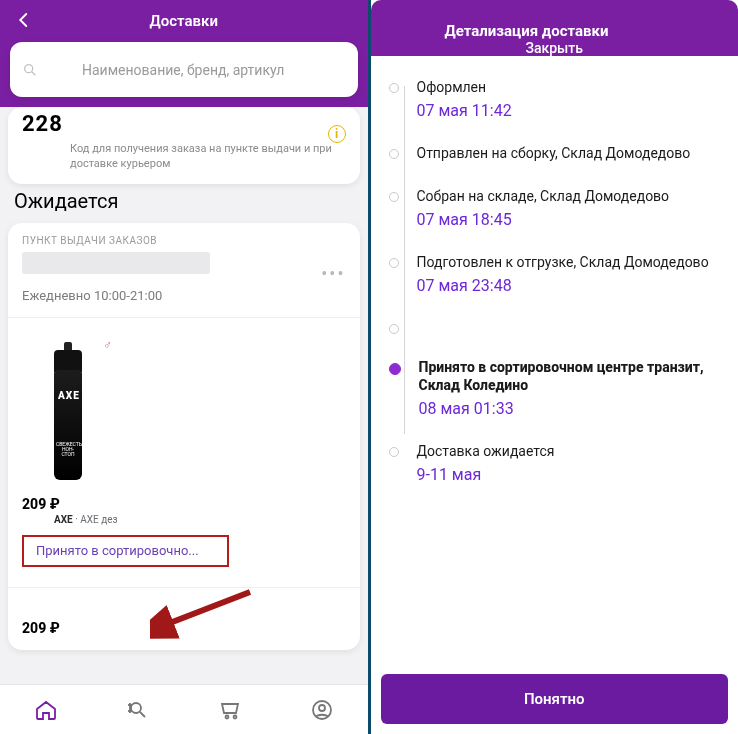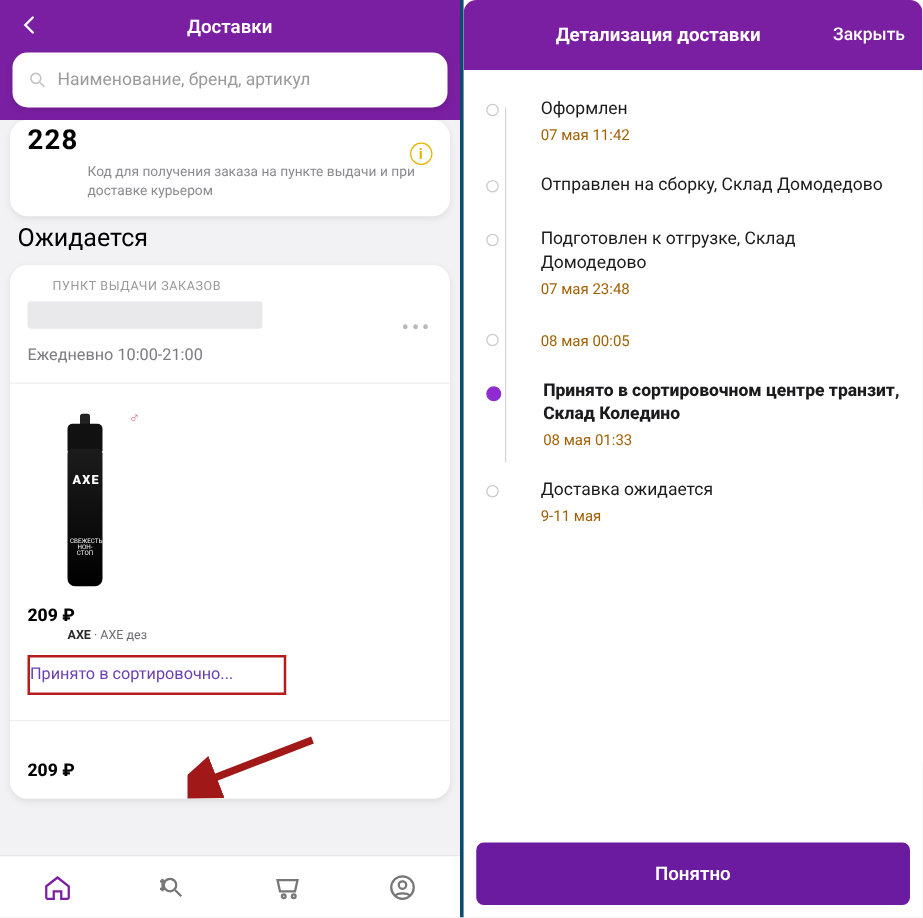--- a/index.html
+++ b/index.html
@@ -23,23 +23,24 @@
     position: relative;
   }
   .title-row { display: flex; align-items: center; justify-content: center; position: relative; height: 30px; }
   .back-chevron {
     position: absolute; left: 4px; top: 4px;
     width: 20px; height: 20px; display:flex; align-items:center; justify-content:center;
     color: #fff; font-size: 22px; font-weight: 300;
   }
   .title-text { color: #fff; font-size: 15px; font-weight: 600; }
   .search-box {
-    background: #fff; border-radius: 12px; height: 44px;
+    background: #fff; border-radius: 12px; height: 55px;
     display: flex; align-items: center; padding: 0 12px; margin-top: 6px;
     box-shadow: 0 2px 6px rgba(0,0,0,.12);
+    gap: 36px;
   }
   .search-icon { width: 16px; height: 16px; margin-right: 8px; opacity: .5; }
   .search-placeholder { color: #9a9a9a; font-size: 14px; }
 
   .code-card {
     background: #fff; margin: 0 8px 0 8px; border-radius: 14px;
     padding: 10px 14px 12px 14px; box-shadow: 0 2px 6px rgba(0,0,0,.08);
     position: relative;
   }
   .code-number { font-size: 22px; font-weight: 700; letter-spacing: 1px; position: relative; top: -6px; }
@@ -51,21 +52,21 @@
     color:#e5b500; font-size:12px; font-weight:700;
   }
 
   .section-title { font-size: 20px; font-weight: 400; margin: 5px 14px 10px 14px; }
 
   .pickup-card {
     background: #fff; margin: 0 8px; border-radius: 14px;
     box-shadow: 0 2px 6px rgba(0,0,0,.08);
     padding: 12px 14px 14px 14px; position: relative;
   }
-  .pickup-label { font-size: 10px; color: #9a9a9a; letter-spacing: .5px; text-transform: uppercase; margin-left: 20px; }
+  .pickup-label { font-size: 10px; color: #9a9a9a; letter-spacing: .5px; text-transform: uppercase; }
   .gray-bar { background: #e9e9eb; height: 22px; margin-top: 6px; width: 58%; border-radius: 3px; }
   .more-dots { position: absolute; right: 14px; top: 40px; color: #b8b8bc; font-size: 18px; letter-spacing: 2px; }
   .schedule { color: #7b7b80; font-size: 13px; margin-top: 14px; }
   .eta { color: #169b56; font-size: 13px; margin-top: 4px; line-height: 1.35; }
   .divider { height: 1px; background: #eee; margin: 14px -14px 14px -14px; }
 
   .product-row { display:flex; flex-direction:column; }
   .product-img-wrap { position:relative; width: 80px; height: 150px; margin: 4px 0 8px 6px; }
   .spray-body {
     position:absolute; left: 26px; top: 34px; width: 28px; height: 110px;
@@ -76,21 +77,21 @@
   .spray-nozzle{ position:absolute; left:36px; top:6px; width:8px; height:10px; background:#222; border-radius:2px; }
   .axe-logo { position:absolute; left:30px; top:54px; color:#fff; font-weight:900; font-size:10px; letter-spacing:1px; }
   .axe-sub  { position:absolute; left:28px; top:106px; color:#fff; font-size:5px; line-height:1; text-align:center; width:24px; }
   .gender-icon { position:absolute; right:-4px; top:2px; font-size:12px; color:#d6648f; }
 
   .price { font-size: 14px; font-weight: 800; margin-top: 2px; }
   .brand-line { font-size: 10px; color:#6d6d72; margin-top: 2px; margin-left: 32px; }
   .brand-strong{ font-weight:700; color:#2b2b2b; }
 
   .status-box {
-    border: 2.5px solid #b71c1c; padding: 6px 0; margin-top: 10px;
+    border: 2.5px solid #b71c1c; padding: 6px 12px; margin-top: 10px;
     color: #6a3fb5; font-size: 13px; line-height: 1.25; width: 64%;
   }
 
   .total-price { font-size: 14px; font-weight: 800; margin-top: 18px; }
 
   .bottom-nav {
     position:absolute; left:0; right:0; bottom:0; height:50px;
     background:#fff; border-top:1px solid #e5e5e8;
     display:flex; align-items:center; justify-content:space-around;
   }
@@ -99,40 +100,40 @@
 
   .arrow-annot {
     position:absolute; left:150px; top:582px; pointer-events:none;
   }
 
   
   .pane-right { background:#fff; display:flex; flex-direction:column; }
   .header-right {
     background:#7b1fa2; color:#fff; height:56px;
     display:flex; align-items:center; justify-content:flex-end; padding:0 14px;
-    border-top-left-radius: 10px; border-top-right-radius:10px;
+    border-top-left-radius: 10px; border-top-right-radius:10px;flex-direction:column;
   }
   .header-right .title { font-size:15px; font-weight:700; margin-right:auto; margin-left:60px; }
   .close-btn { font-size:14px; font-weight:500; }
 
   .timeline { padding: 22px 18px 10px 18px; position:relative; }
   .tl-line {
     position:absolute; left: 33px; top: 30px; bottom: 84px;
     width: 1.5px; background:#d6d6da;
   }
   .tl-item { display:flex; margin-bottom: 24px; position:relative; }
   .tl-dot {
     width: 10px; height:10px; border-radius:50%; background:#fff;
     border:1.5px solid #c9c9ce; margin-top:5px; flex-shrink:0; z-index:2;
   }
   .tl-dot.filled { background:#8e2bd1; border-color:#8e2bd1; width:12px; height:12px; }
-  .tl-body { margin-left: 34px; }
+  .tl-body { margin-left: 18px; }
   .tl-title { font-size: 14px; color:#1b1b1d; line-height:1.35; }
   .tl-title.bold { font-weight:800; }
-  .tl-date { font-size:12px; color:#a16207; margin-top:4px; }
+  .tl-date { font-size:16px; color:#6d28d9; margin-top:4px; }
   .tl-dot.ring { background:#fff; border:1.5px solid #c9c9ce; }
 
   .ok-bar {
     height:50px; display:flex; align-items:center; justify-content:center;
     margin: auto 10px 10px 10px; background:#6a1ba0; color:#fff;
     border-radius: 6px; font-size:15px; font-weight:600;
   }
 </style>
 </head>
 <body>
@@ -254,28 +255,34 @@
           </div>
           <div class="tl-item">
             <div class="tl-dot ring"></div>
             <div class="tl-body">
               <div class="tl-title">Отправлен на сборку, Склад Домодедово</div>
             </div>
           </div>
           <div class="tl-item">
             <div class="tl-dot ring"></div>
             <div class="tl-body">
+              <div class="tl-title">Собран на складе, Склад Домодедово</div>
+              <div class="tl-date">07 мая 18:45</div>
+            </div>
+          </div>
+          <div class="tl-item">
+            <div class="tl-dot ring"></div>
+            <div class="tl-body">
               <div class="tl-title">Подготовлен к отгрузке, Склад Домодедово</div>
               <div class="tl-date">07 мая 23:48</div>
             </div>
           </div>
           <div class="tl-item">
             <div class="tl-dot ring"></div>
             <div class="tl-body">
-              <div class="tl-date">08 мая 00:05</div>
             </div>
           </div>
           <div class="tl-item">
             <div class="tl-dot filled"></div>
             <div class="tl-body">
               <div class="tl-title bold">Принято в сортировочном центре транзит, Склад Коледино</div>
               <div class="tl-date">08 мая 01:33</div>
             </div>
           </div>
           <div class="tl-item">

